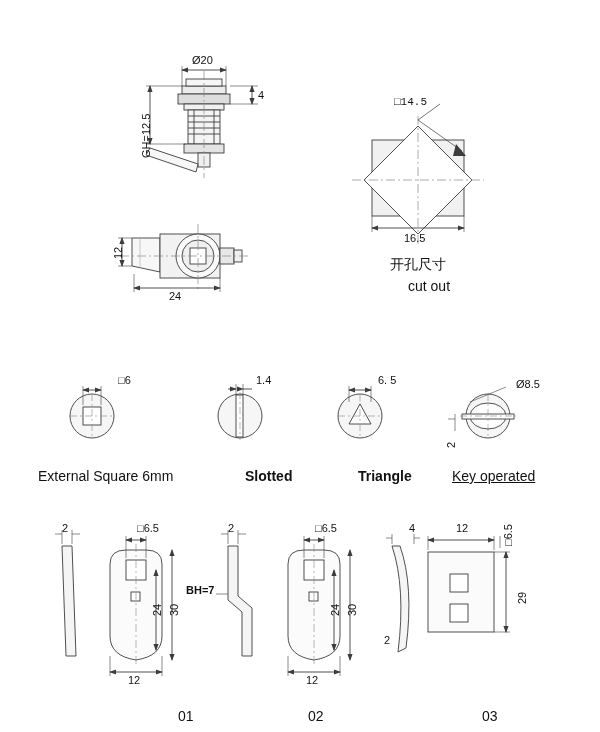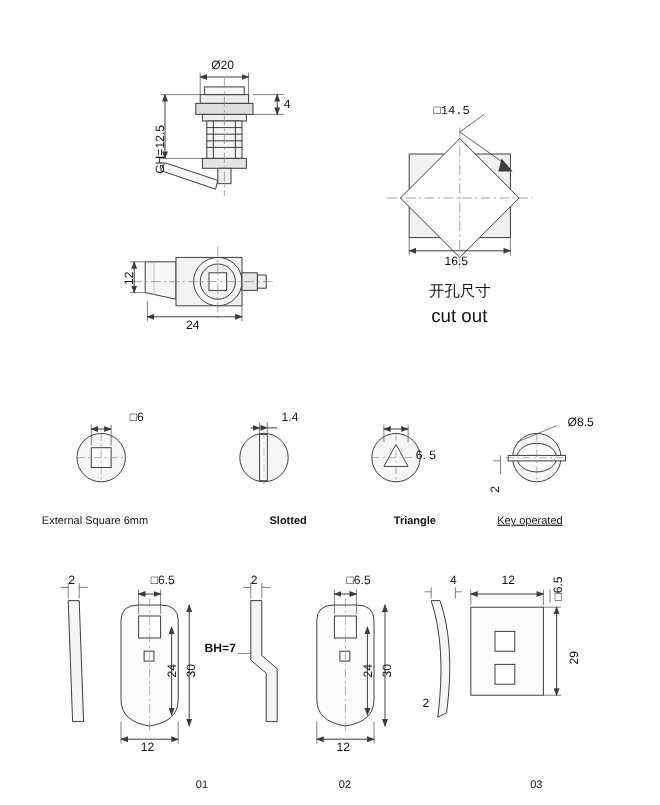--- a/index.html
+++ b/index.html
@@ -8,27 +8,27 @@
     background:#ffffff;
     font-family:"Liberation Sans", sans-serif;
     color:#222;
     position:relative;
     overflow:hidden;
   }
   .stage{position:absolute;left:0;top:16px;width:600px;height:732px;}
   svg.draw{position:absolute;left:0;top:0;width:600px;height:732px;}
   .cap{
     position:absolute;
-    font-size:10px;
+    font-size:14px;
     color:#111;
     white-space:nowrap;
   }
   .cap.bold{font-weight:bold;}
   .cap.cn{font-size:14px;}
-  .cap.mid{font-size:17px;}
+  .cap.mid{font-size:14px;margin-left:16px;}
   .num{
     position:absolute;
     font-size:11px;
     color:#111;
     white-space:nowrap;
   }
   .rot90{transform:rotate(-90deg);transform-origin:left top;}
 </style>
 </head>
 <body>
@@ -222,21 +222,21 @@
   <div class="num" style="left:404px;top:216px;">16.5</div>
   <div class="cap cn" style="left:374px;top:240px;margin-left:16px;">开孔尺寸</div>
   <div class="cap mid" style="left:392px;top:262px;">cut out</div>
 
   <div class="num" style="left:118px;top:358px;">□6</div>
   <div class="cap" style="left:38px;top:452px;">External Square 6mm</div>
 
   <div class="num" style="left:256px;top:358px;">1.4</div>
   <div class="cap" style="left:245px;top:452px;font-weight:bold;">Slotted</div>
 
-  <div class="num" style="left:378px;top:358px;margin-top:34px;">6. 5</div>
+  <div class="num" style="left:378px;top:358px;">6. 5</div>
   <div class="cap bold" style="left:358px;top:452px;text-align:center;">Triangle</div>
 
   <div class="num" style="left:500px;top:362px;margin-left:16px;">Ø8.5</div>
   <div class="num rot90" style="left:445px;top:432px;">2</div>
   <div class="cap" style="left:452px;top:452px;text-decoration:underline;">Key operated</div>
 
   <div class="num" style="left:62px;top:506px;">2</div>
   <div class="num" style="left:137px;top:506px;">□6.5</div>
   <div class="num rot90" style="left:151px;top:600px;">24</div>
   <div class="num rot90" style="left:168px;top:600px;">30</div>

